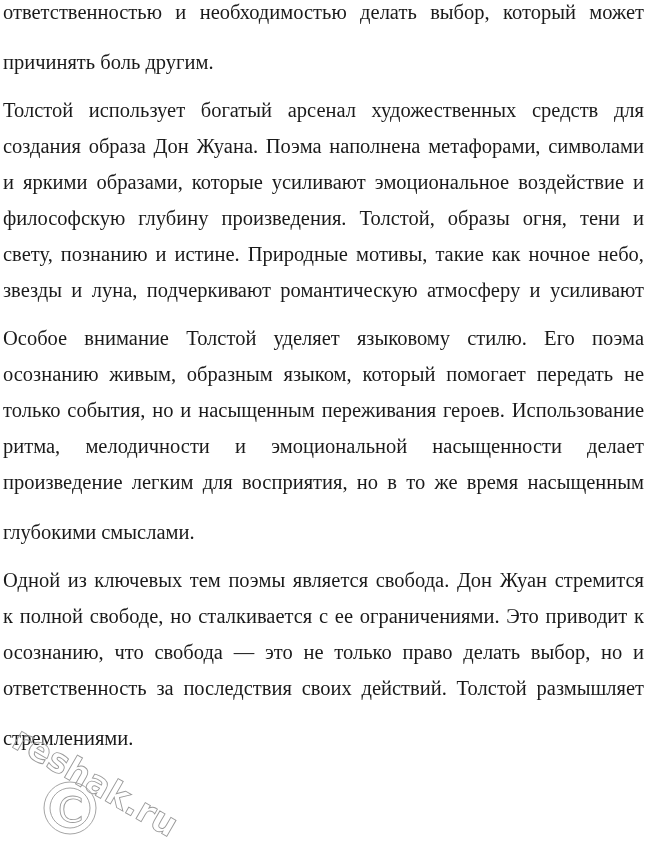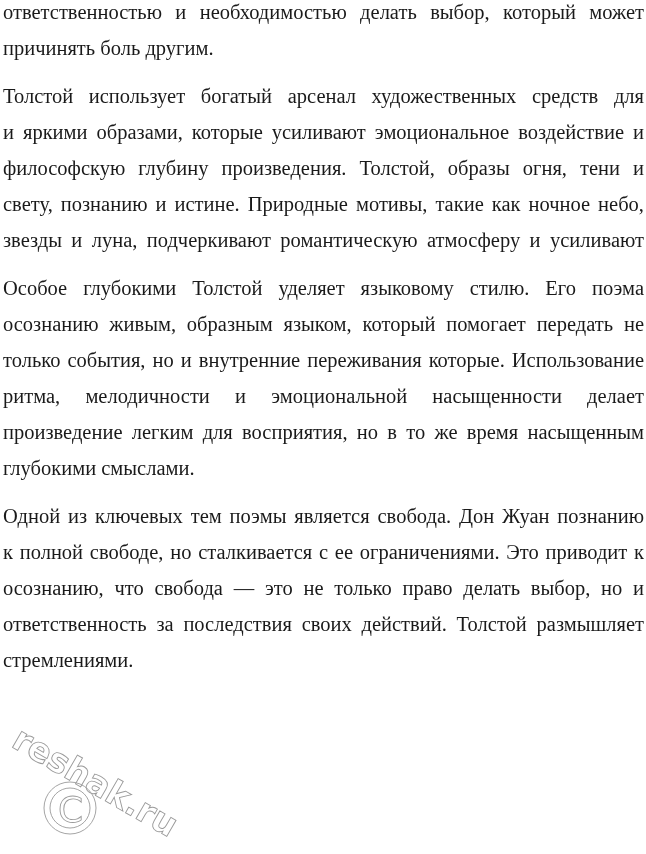--- a/index.html
+++ b/index.html
@@ -33,55 +33,57 @@
   }
   .line {
     display: block;
     text-align: justify;
     text-align-last: justify;
     white-space: nowrap;
     height: 36px;
   }
   .line.last {
     text-align-last: left;
+    margin-top: 14px;
   }
   .watermark {
     position: absolute;
     left: 0;
     top: 700px;
     width: 180px;
     height: 154px;
     pointer-events: none;
   }
 </style>
 </head>
 <body>
 
 <div class="page">
   <p class="para first">
     <span class="line">ответственностью и необходимостью делать выбор, который может</span>
     <span class="line last">причинять боль другим.</span>
   </p>
   <p class="para">
     <span class="line">Толстой использует богатый арсенал художественных средств для</span>
+    <span class="line">создания образа Дон Жуана. Поэма наполнена метафорами, символами</span>
     <span class="line">и яркими образами, которые усиливают эмоциональное воздействие и</span>
     <span class="line">философскую глубину произведения. Толстой, образы огня, тени и</span>
     <span class="line">свету, познанию и истине. Природные мотивы, такие как ночное небо,</span>
     <span class="line">звезды и луна, подчеркивают романтическую атмосферу и усиливают</span>
   </p>
   <p class="para">
-    <span class="line">Особое глубокими Толстой уделяет языковому стилю. Его поэма</span>
+    <span class="line">Особое внимание Толстой уделяет языковому стилю. Его поэма</span>
     <span class="line">осознанию живым, образным языком, который помогает передать не</span>
-    <span class="line">только события, но и внутренние переживания которые. Использование</span>
+    <span class="line">только события, но и насыщенным переживания героев. Использование</span>
     <span class="line">ритма, мелодичности и эмоциональной насыщенности делает</span>
     <span class="line">произведение легким для восприятия, но в то же время насыщенным</span>
     <span class="line last">глубокими смыслами.</span>
   </p>
   <p class="para">
-    <span class="line">Одной из ключевых тем поэмы является свобода. Дон Жуан познанию</span>
+    <span class="line">Одной из ключевых тем поэмы является свобода. Дон Жуан стремится</span>
     <span class="line">к полной свободе, но сталкивается с ее ограничениями. Это приводит к</span>
     <span class="line">осознанию, что свобода — это не только право делать выбор, но и</span>
     <span class="line">ответственность за последствия своих действий. Толстой размышляет</span>
     <span class="line last">стремлениями.</span>
   </p>
 </div>
 
 <svg class="watermark" viewBox="0 0 180 154" xmlns="http://www.w3.org/2000/svg">
   <g fill="none" stroke="#9a9a9a" stroke-width="0.9">
     <text x="0" y="0" font-family="DejaVu Sans, sans-serif" font-size="34" font-weight="bold" transform="translate(10 46) rotate(30)">reshak.ru</text>

